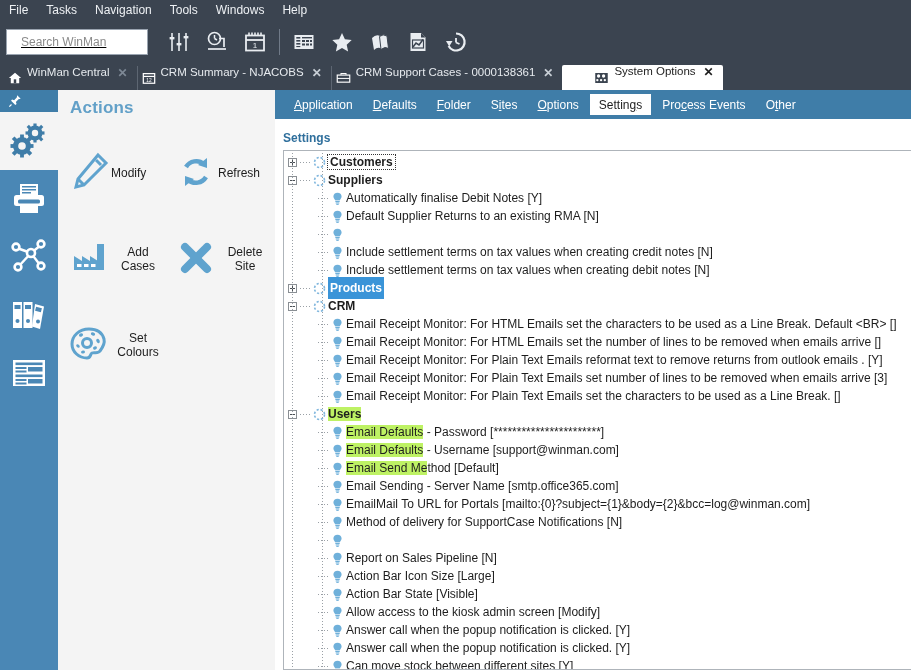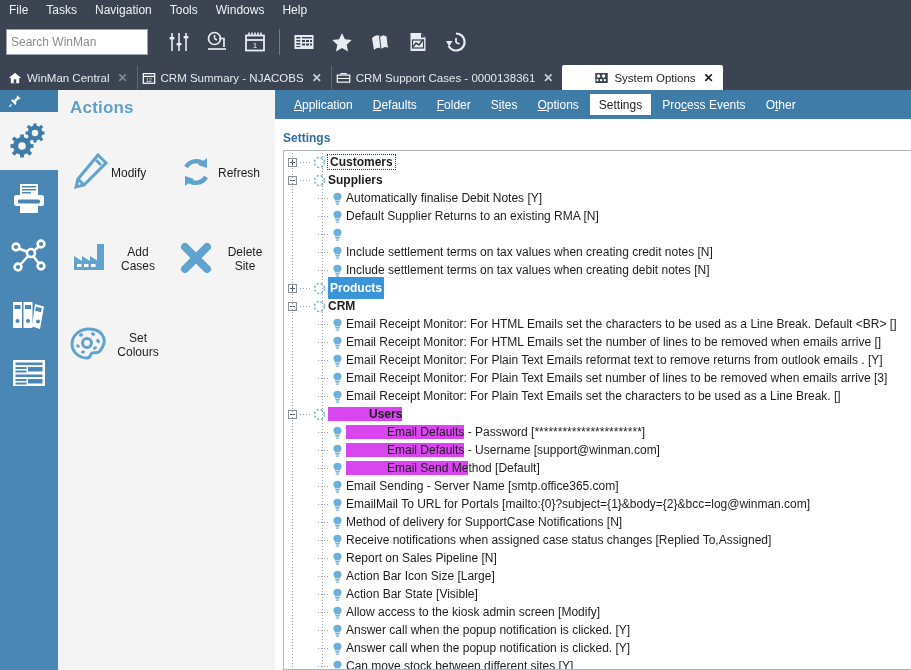--- a/index.html
+++ b/index.html
@@ -20,42 +20,42 @@
   }
   .menubar { height: 20px; display: flex; align-items: center; padding-left: 7px; gap: 14px; }
   .menubar .mi {
     color: #eef1f4; font-size: 12px; line-height: 12px; cursor: default;
     padding: 1px 2px; white-space: nowrap;
   }
 
   .toolrow { height: 44px; display: flex; align-items: center; padding-left: 6px; }
   .searchbox {
     width: 142px; height: 26px; background: #ffffff; border: 1px solid #9aa4b0;
-    display: flex; align-items: center; padding: 0 2px; margin-right: 12px;
+    display: flex; align-items: center; padding: 0 12px; margin-right: 12px; text-decoration: underline;
   }
   .searchbox input {
     border: 0; outline: 0; width: 100%; font-family: "Liberation Sans", sans-serif;
     font-size: 12px; color: #333; background: transparent;
   }
   .searchbox input::placeholder { color: #8b8b8b; }
 
   .tbtn {
     width: 38px; height: 38px; display: flex; align-items: center; justify-content: center;
     cursor: default;
   }
   .tbtn svg { display: block; }
   .tsep { width: 1px; height: 26px; background: #707a88; margin: 0 5px; }
 
   
   .tabstrip {
     position: absolute; left: 0; top: 62px; width: 911px; height: 28px;
     display: flex; align-items: flex-end; padding-left: 4px;
   }
   .wtab {
-    height: 24px; display: flex; align-items: center; gap: 5px;
+    height: 24px; display: flex; gap: 5px;
     padding: 0 6px 0 4px; color: #e6eaee; font-size: 11.5px; white-space: nowrap;
     border-left: 1px solid #5d6672; cursor: default;
   }
   .wtab:first-child { border-left: 0; }
   .wtab .tabico { display: flex; align-items: center; }
   .wtab .xclose { font-size: 12px; font-weight: bold; color: #c8cfd6; padding: 0 3px; cursor: default; }
   .wtab.inactive-first .xclose { color: #7d8895; }
   .wtab.active {
     background: #ffffff; color: #1d1d1d; height: 25px; border-left: 0;
     border-top-left-radius: 2px; border-top-right-radius: 2px; padding-left: 32px;
@@ -140,21 +140,21 @@
   }
   .exp::before {
     content: ""; position: absolute; left: 1px; top: 3px; width: 5px; height: 1px; background: #4a4f54;
   }
   .exp.plus::after {
     content: ""; position: absolute; left: 3px; top: 1px; width: 1px; height: 5px; background: #4a4f54;
   }
   .nodeico { width: 18px; flex: 0 0 18px; display: flex; align-items: center; justify-content: center; }
   .indent-2 { width: 30px; flex: 0 0 30px; }
 
-  .hl { background: #d946ef; padding-left: 41px; }
+  .hl { background: #bef264; }
   .sel-blue { background: #3a94d8; color: #ffffff !important; padding: 4px 2px; }
   .focus-box { outline: 1px dotted #333; outline-offset: 0px; padding: 0 2px; }
 
   
   .vrail {
     position: absolute; top: 0; bottom: 0; width: 1px;
     background-image: linear-gradient(#9aa0a6 50%, rgba(255,255,255,0) 0%);
     background-size: 1px 3px; background-repeat: repeat-y;
   }
   .hrail {
@@ -802,21 +802,20 @@
             <div class="indent-2"></div>
             <div class="hrail"></div>
             <div class="nodeico">
               <svg width="11" height="13" viewBox="0 0 11 13">
                 <path d="M5.5 0.8 C3 0.8 1.4 2.5 1.4 4.6 C1.4 6.2 2.6 7.2 3.1 8.2 L7.9 8.2 C8.4 7.2 9.6 6.2 9.6 4.6 C9.6 2.5 8 0.8 5.5 0.8 Z" fill="#6fb0da"></path>
                 <rect x="3.3" y="8.8" width="4.4" height="1.2" fill="#6fb0da"></rect>
                 <rect x="3.7" y="10.4" width="3.6" height="1.1" fill="#6fb0da"></rect>
                 <rect x="4.3" y="11.9" width="2.4" height="1" fill="#6fb0da"></rect>
               </svg>
             </div>
-            <div class="lbl">Receive notifications when assigned case status changes [Replied To,Assigned]</div>
           </div>
           <div class="row leaf" style="padding-left: 4px;">
             <div class="indent-2"></div>
             <div class="hrail"></div>
             <div class="nodeico">
               <svg width="11" height="13" viewBox="0 0 11 13">
                 <path d="M5.5 0.8 C3 0.8 1.4 2.5 1.4 4.6 C1.4 6.2 2.6 7.2 3.1 8.2 L7.9 8.2 C8.4 7.2 9.6 6.2 9.6 4.6 C9.6 2.5 8 0.8 5.5 0.8 Z" fill="#6fb0da"></path>
                 <rect x="3.3" y="8.8" width="4.4" height="1.2" fill="#6fb0da"></rect>
                 <rect x="3.7" y="10.4" width="3.6" height="1.1" fill="#6fb0da"></rect>
                 <rect x="4.3" y="11.9" width="2.4" height="1" fill="#6fb0da"></rect>

